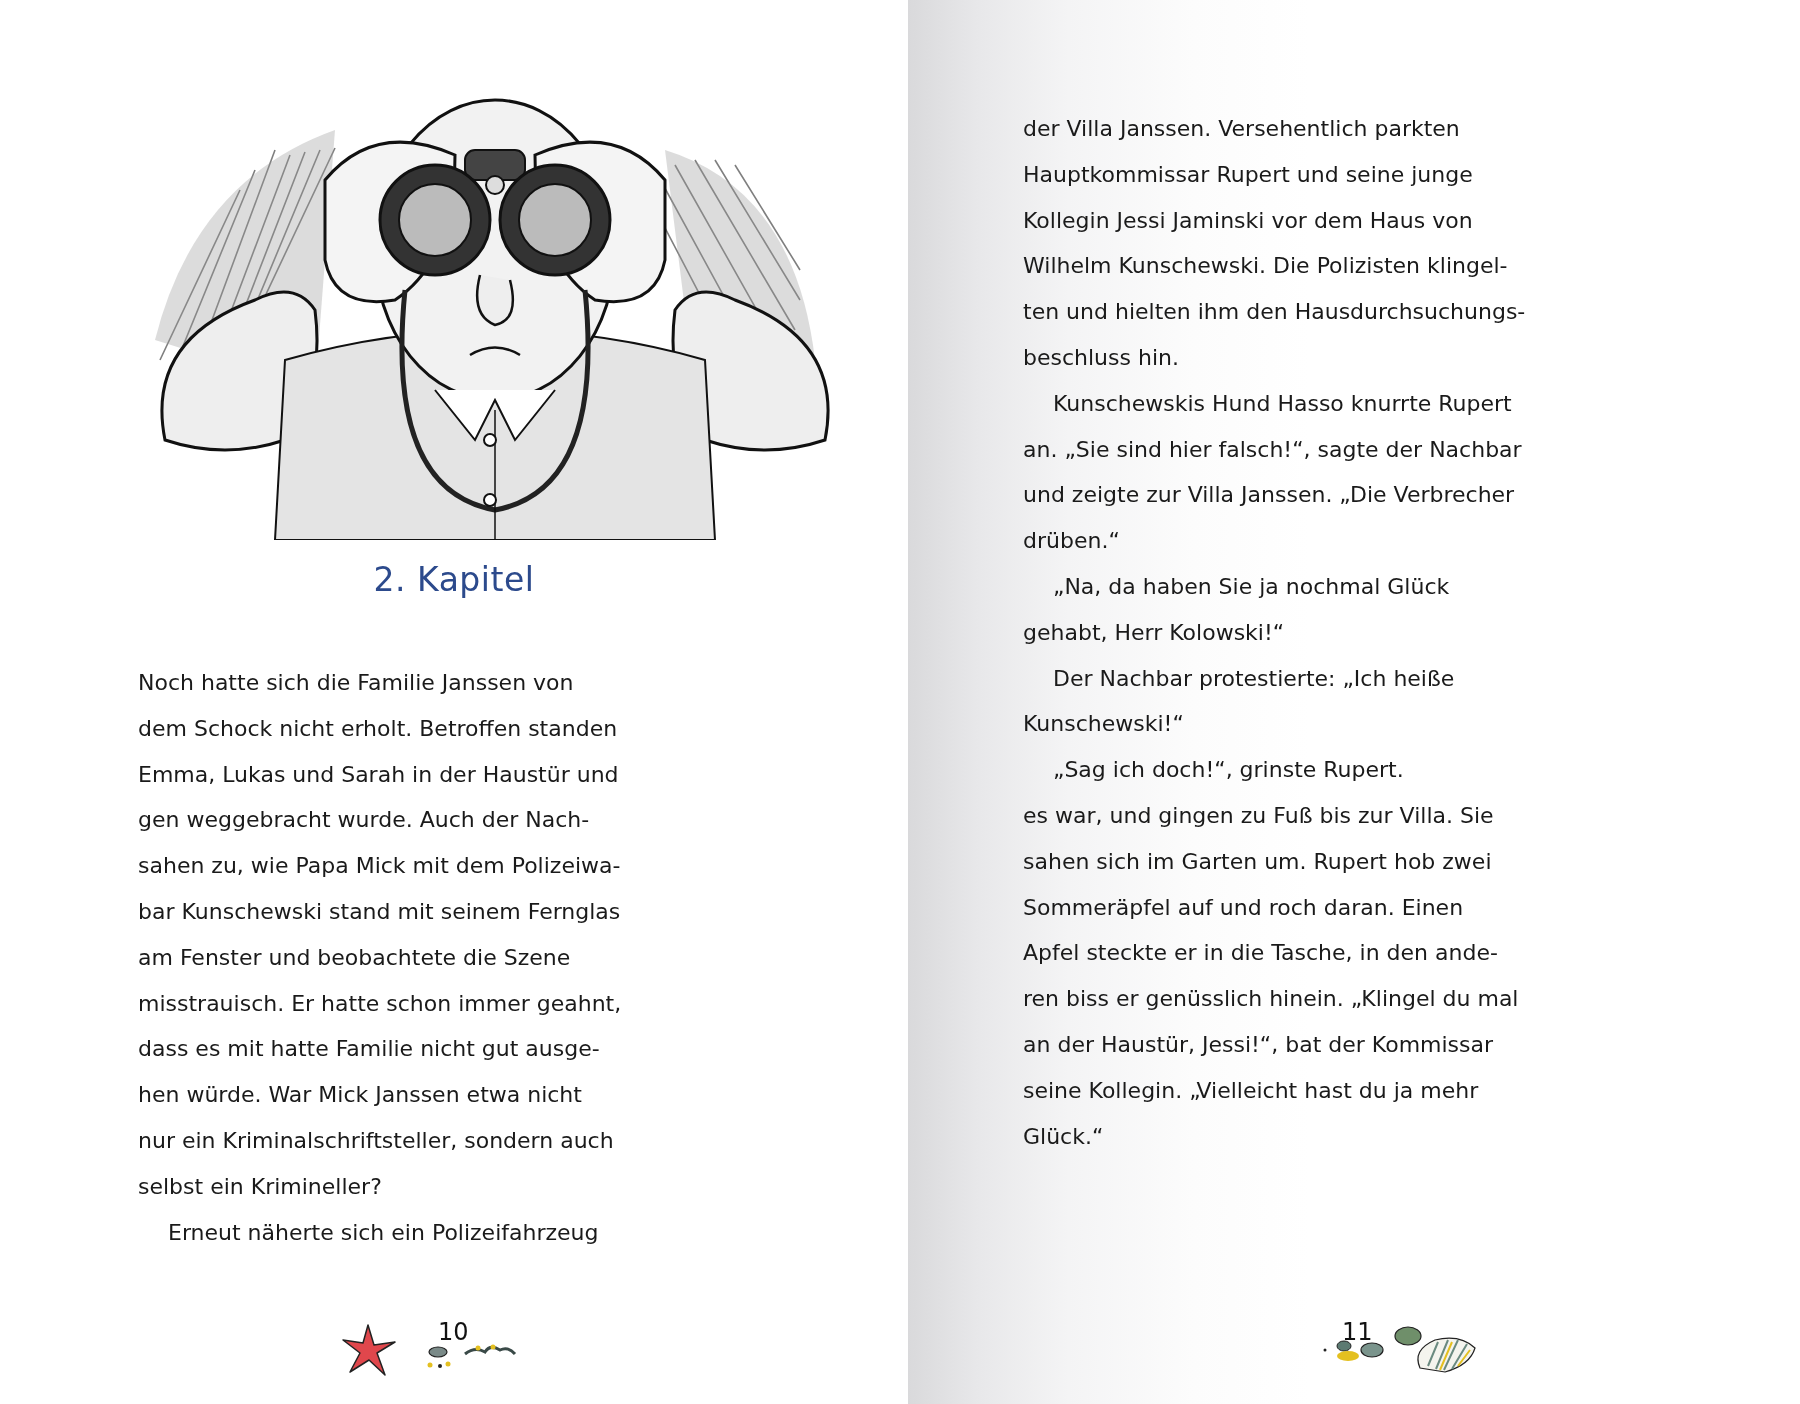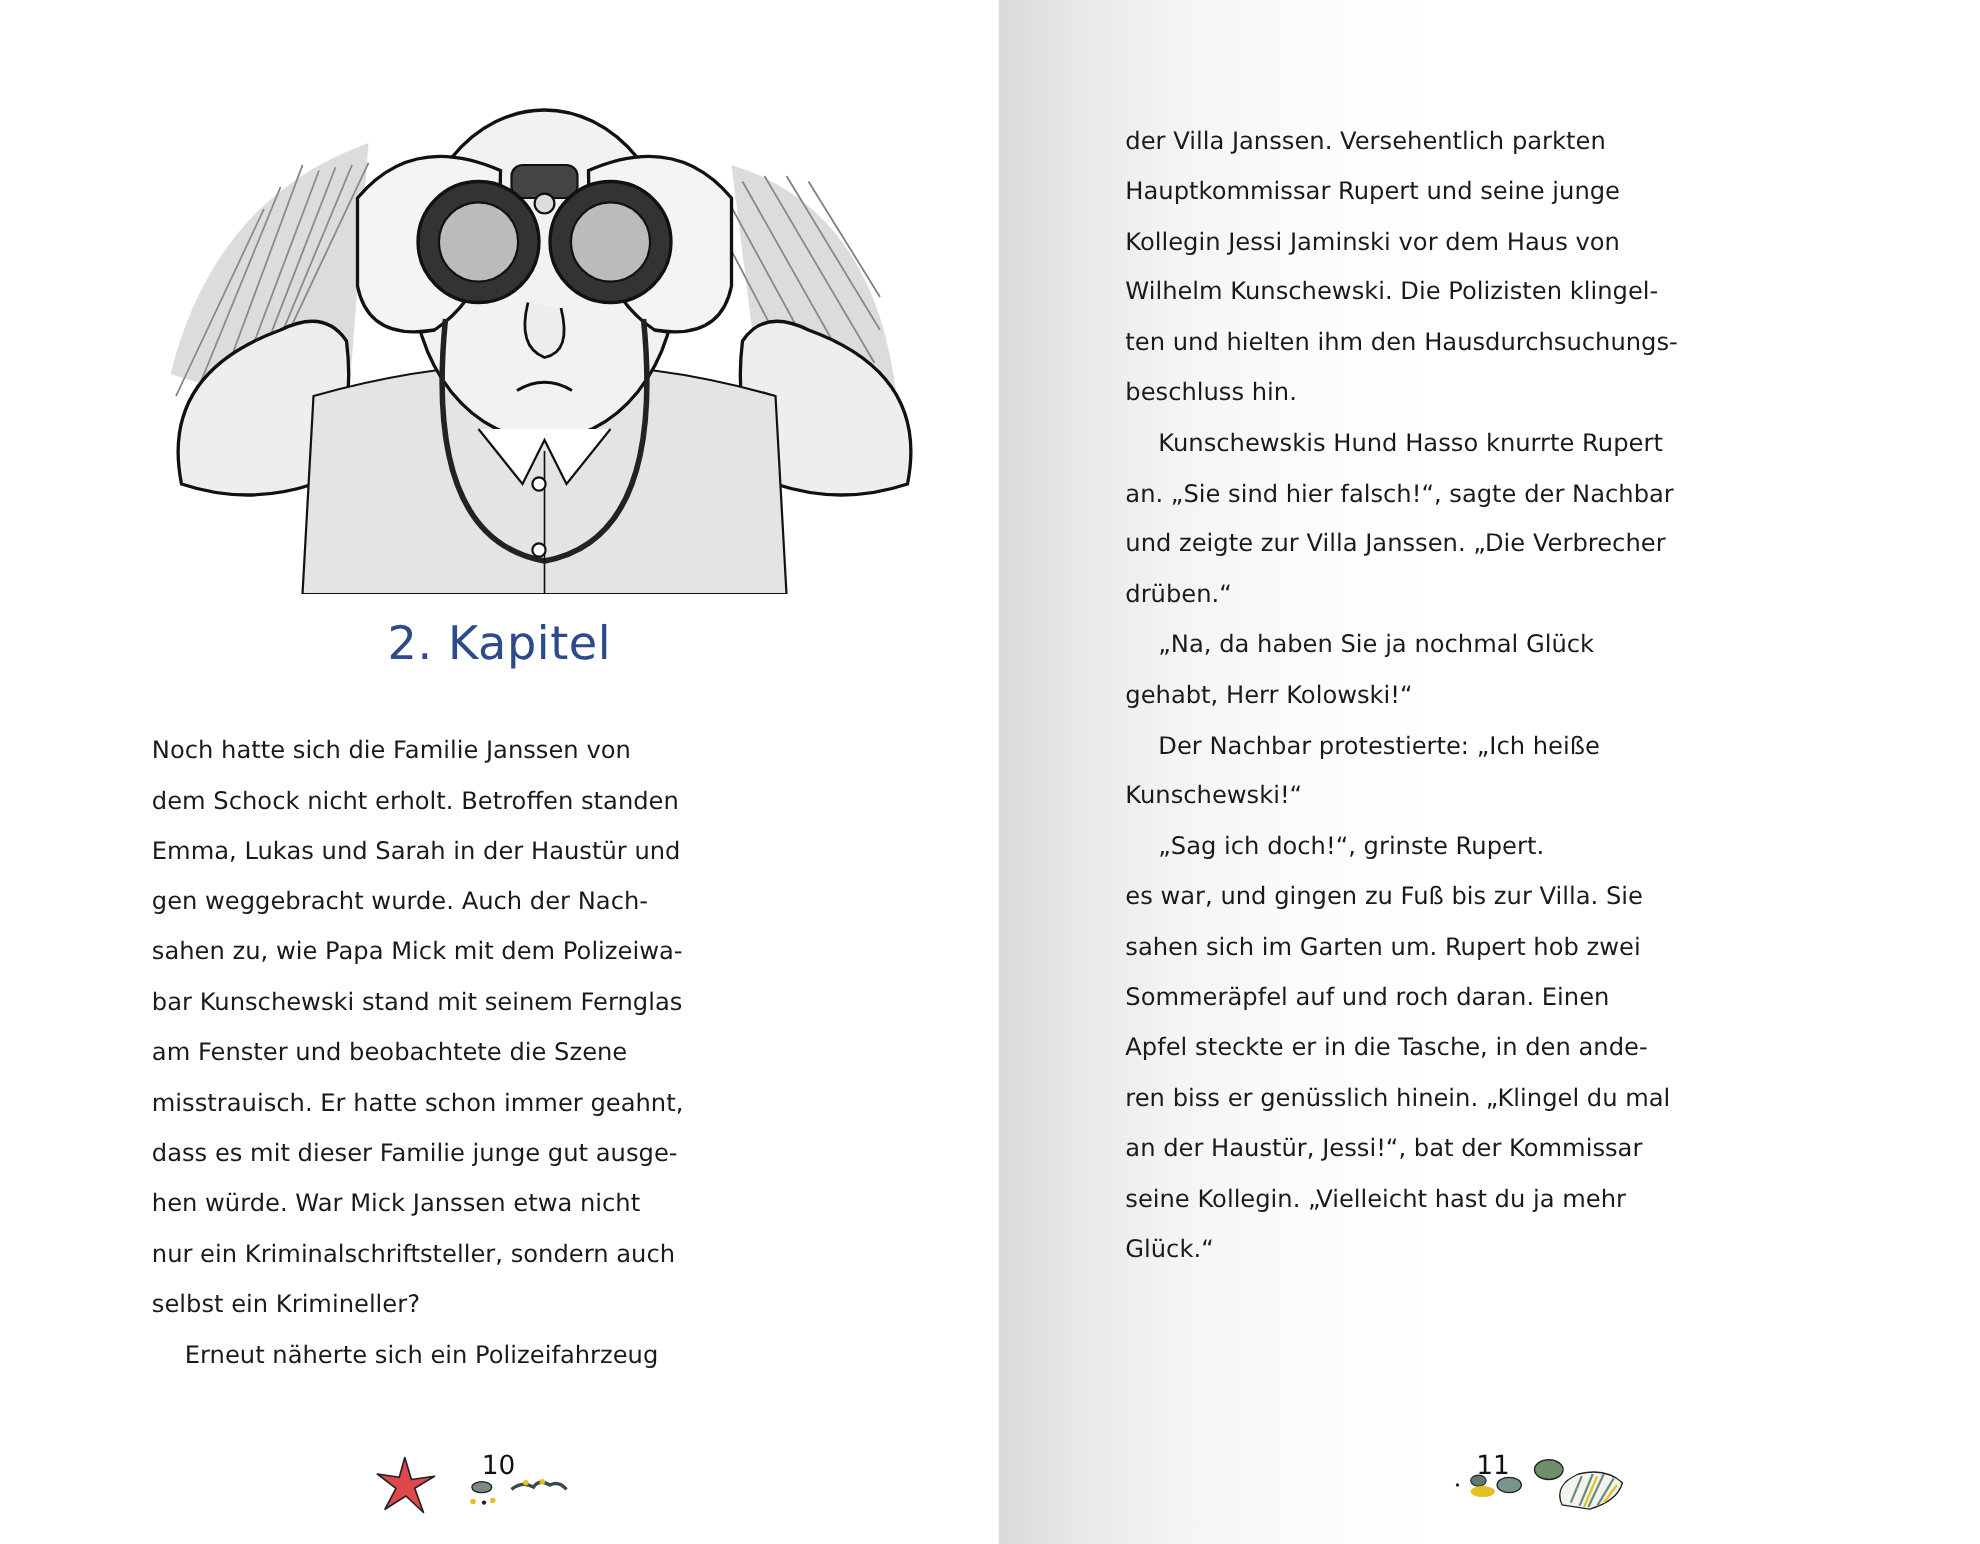--- a/index.html
+++ b/index.html
@@ -4,21 +4,21 @@
 <style>
   html, body { margin:0; padding:0; }
   body { width:1800px; height:1404px; position:relative; overflow:hidden; background:#fff;
          font-family:"DejaVu Sans", sans-serif; color:#1a1a1a; }
   .page { position:absolute; top:0; height:1404px; }
   .page-left { left:0; width:908px; background:#fff; }
   .page-right { left:908px; width:892px;
     background: linear-gradient(to right, #d9d9db 0%, #e8e8ea 8%, #f4f4f5 18%, #fcfcfc 32%, #ffffff 45%, #ffffff 100%); }
   .illustration { position:absolute; left:135px; top:60px; width:720px; height:480px; }
   .chapter-title { position:absolute; left:0; width:908px; top:560px; text-align:center;
-    font-size:42px; color:#2c4a8c; letter-spacing:0.5px; }
+    font-size:33px; color:#2c4a8c; letter-spacing:0.5px; }
   .text-block { position:absolute; font-size:22px; line-height:45.8px; white-space:nowrap; }
   .left-text { left:138px; top:660px; }
   .right-text { left:1023px; top:106px; }
   .line { display:block; height:45.8px; }
   .indent { padding-left:30px; }
   .folio { position:absolute; font-size:24px; color:#111; }
   .deco { position:absolute; }
 </style>
 </head>
 <body>
@@ -64,21 +64,21 @@
 
   <div class="text-block left-text">
     <span class="line">Noch hatte sich die Familie Janssen von</span>
     <span class="line">dem Schock nicht erholt. Betroffen standen</span>
     <span class="line">Emma, Lukas und Sarah in der Haustür und</span>
     <span class="line">gen weggebracht wurde. Auch der Nach-</span>
     <span class="line">sahen zu, wie Papa Mick mit dem Polizeiwa-</span>
     <span class="line">bar Kunschewski stand mit seinem Fernglas</span>
     <span class="line">am Fenster und beobachtete die Szene</span>
     <span class="line">misstrauisch. Er hatte schon immer geahnt,</span>
-    <span class="line">dass es mit dieser Familie junge gut ausge-</span>
+    <span class="line">dass es mit hatte Familie nicht gut ausge-</span>
     <span class="line">hen würde. War Mick Janssen etwa nicht</span>
     <span class="line">nur ein Kriminalschriftsteller, sondern auch</span>
     <span class="line">selbst ein Krimineller?</span>
     <span class="line indent">Erneut näherte sich ein Polizeifahrzeug</span>
   </div>
 
   <div class="folio" style="left:438px; top:1318px;">10</div>
 
   <svg class="deco" style="left:340px; top:1320px;" width="180" height="60" viewBox="0 0 180 60">
     <path d="M28 5 L34 25 L55 22 L37 33 L45 55 L29 40 L10 52 L20 33 L3 20 L23 23 Z" fill="#e0474c" stroke="#222" stroke-width="1.5" stroke-linejoin="round"></path>

